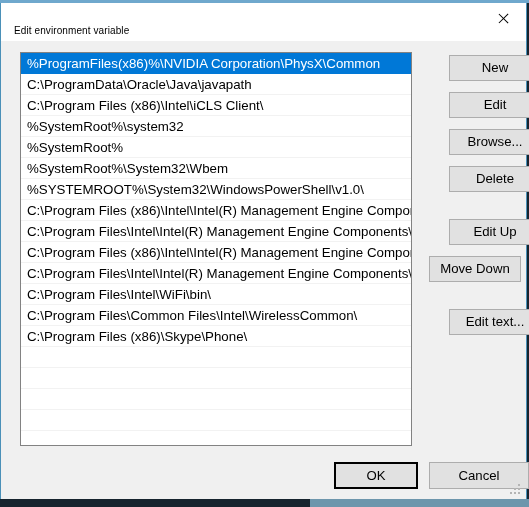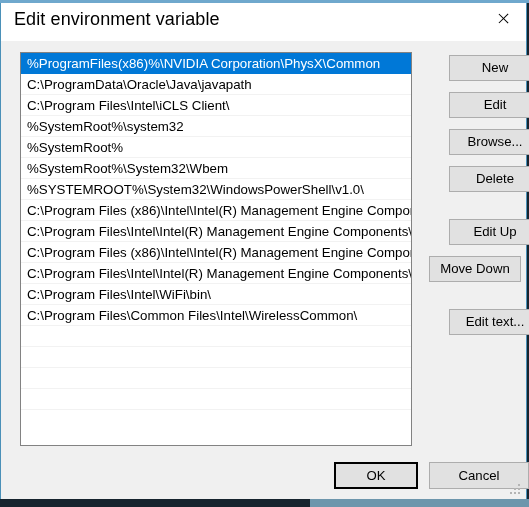--- a/index.html
+++ b/index.html
@@ -63,22 +63,22 @@
   
   #titlebar {
     position: relative;
     height: 37px;
     background: #ffffff;
     border-bottom: 1px solid #ffffff;
   }
   #title-text {
     position: absolute;
     left: 13px;
-    top: 6px;
-    font-size: 18px;
+    top: 22px;
+    font-size: 10px;
     color: #000000;
     letter-spacing: 0.1px;
     white-space: nowrap;
   }
   #close-button {
     position: absolute;
     right: 0px;
     top: 0px;
     width: 46px;
     height: 30px;
@@ -237,31 +237,32 @@
     <div id="close-button">
       <span id="close-icon"></span>
     </div>
   </div>
 
   <div id="dialog-body">
 
     <div id="list-box">
         <div class="list-row selected">%ProgramFiles(x86)%\NVIDIA Corporation\PhysX\Common</div>
         <div class="list-row">C:\ProgramData\Oracle\Java\javapath</div>
-        <div class="list-row">C:\Program Files\Intel\iCLS Client\</div>
+        <div class="list-row">C:\Program Files (x86)\Intel\iCLS Client\</div>
         <div class="list-row">%SystemRoot%\system32</div>
         <div class="list-row">%SystemRoot%</div>
         <div class="list-row">%SystemRoot%\System32\Wbem</div>
         <div class="list-row">%SYSTEMROOT%\System32\WindowsPowerShell\v1.0\</div>
         <div class="list-row">C:\Program Files (x86)\Intel\Intel(R) Management Engine Component...</div>
         <div class="list-row">C:\Program Files\Intel\Intel(R) Management Engine Components\DAL</div>
         <div class="list-row">C:\Program Files (x86)\Intel\Intel(R) Management Engine Component...</div>
         <div class="list-row">C:\Program Files\Intel\Intel(R) Management Engine Components\IPT</div>
         <div class="list-row">C:\Program Files\Intel\WiFi\bin\</div>
         <div class="list-row">C:\Program Files\Common Files\Intel\WirelessCommon\</div>
+        <div class="list-row">C:\Program Files (x86)\Skype\Phone\</div>
         <div class="list-row empty"></div>
         <div class="list-row empty"></div>
         <div class="list-row empty"></div>
         <div class="list-row empty"></div>
       </div>
 
     <button class="btn" id="btn-new">New</button>
     <button class="btn" id="btn-edit">Edit</button>
     <button class="btn" id="btn-browse">Browse...</button>
     <button class="btn" id="btn-delete">Delete</button>

